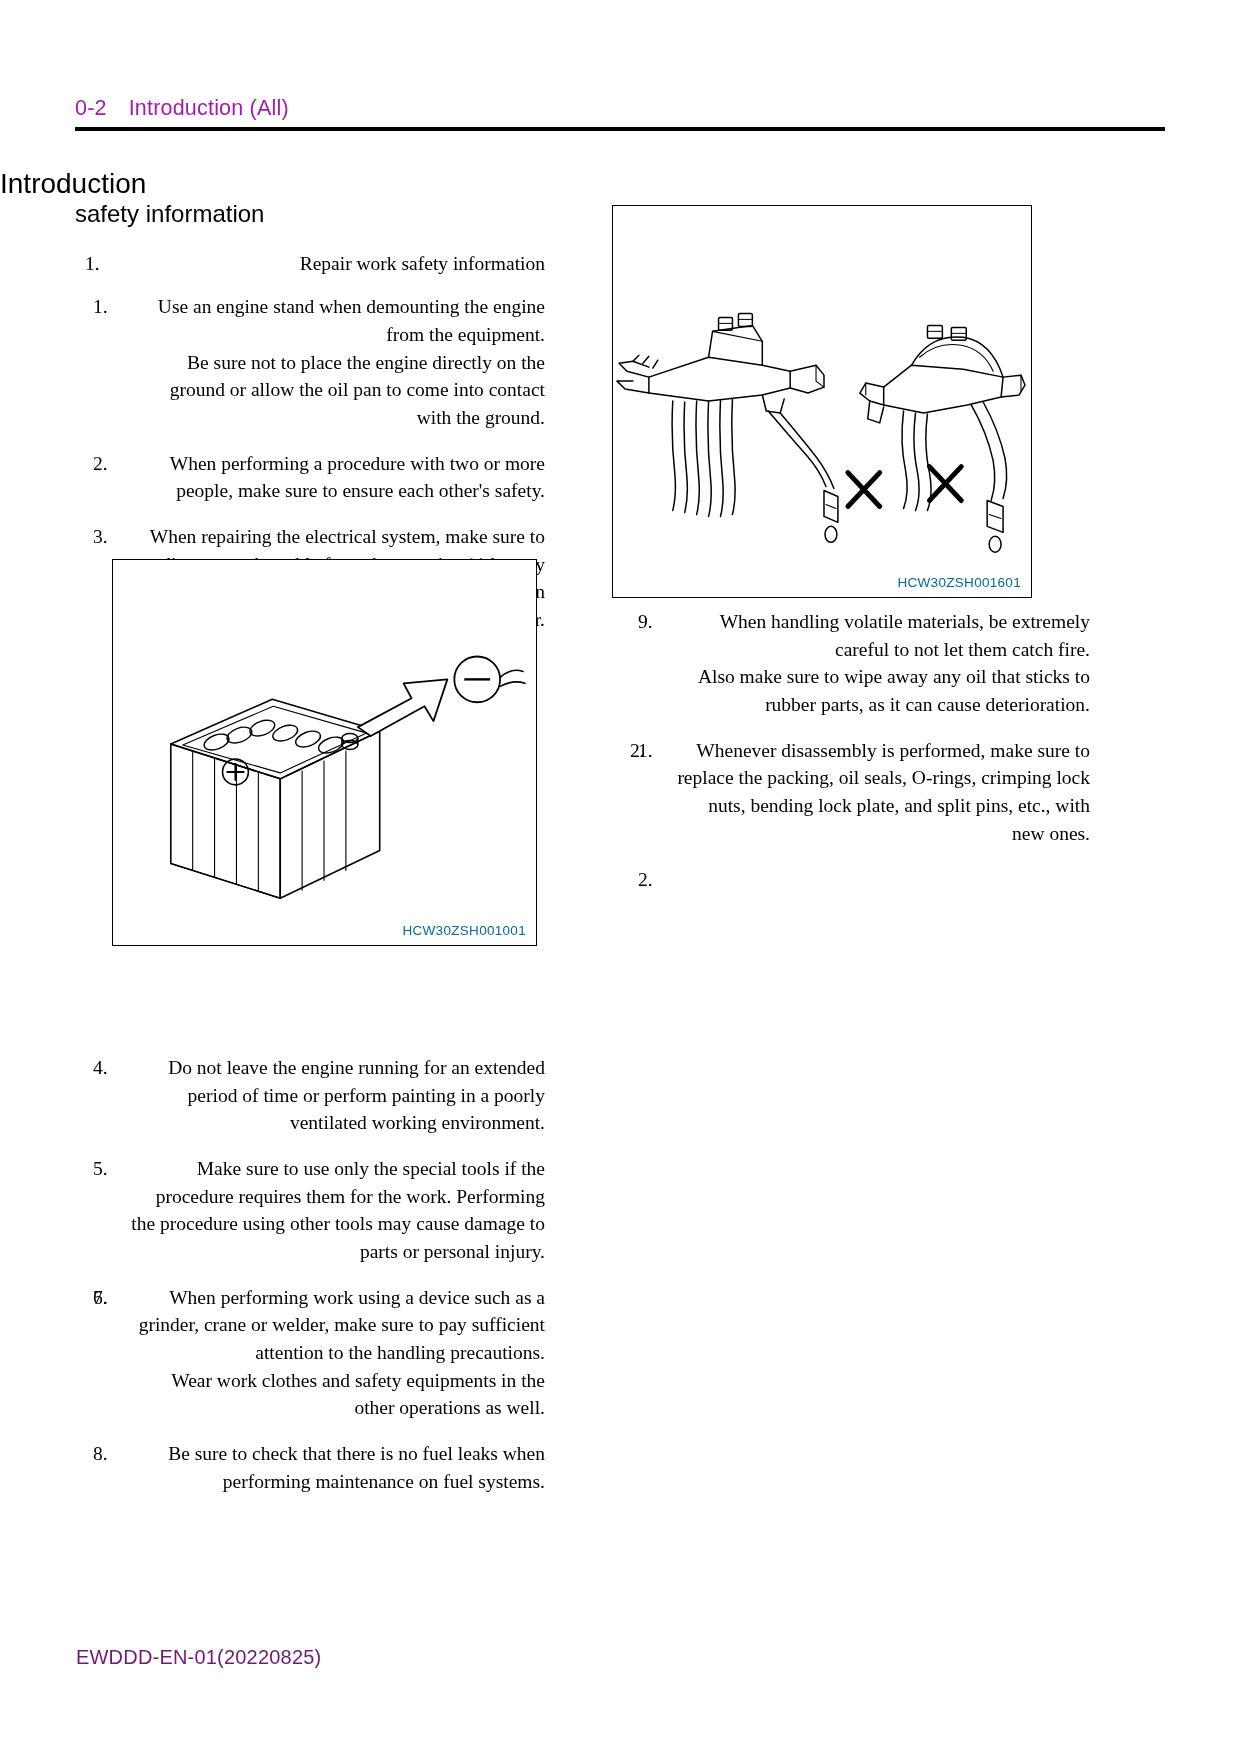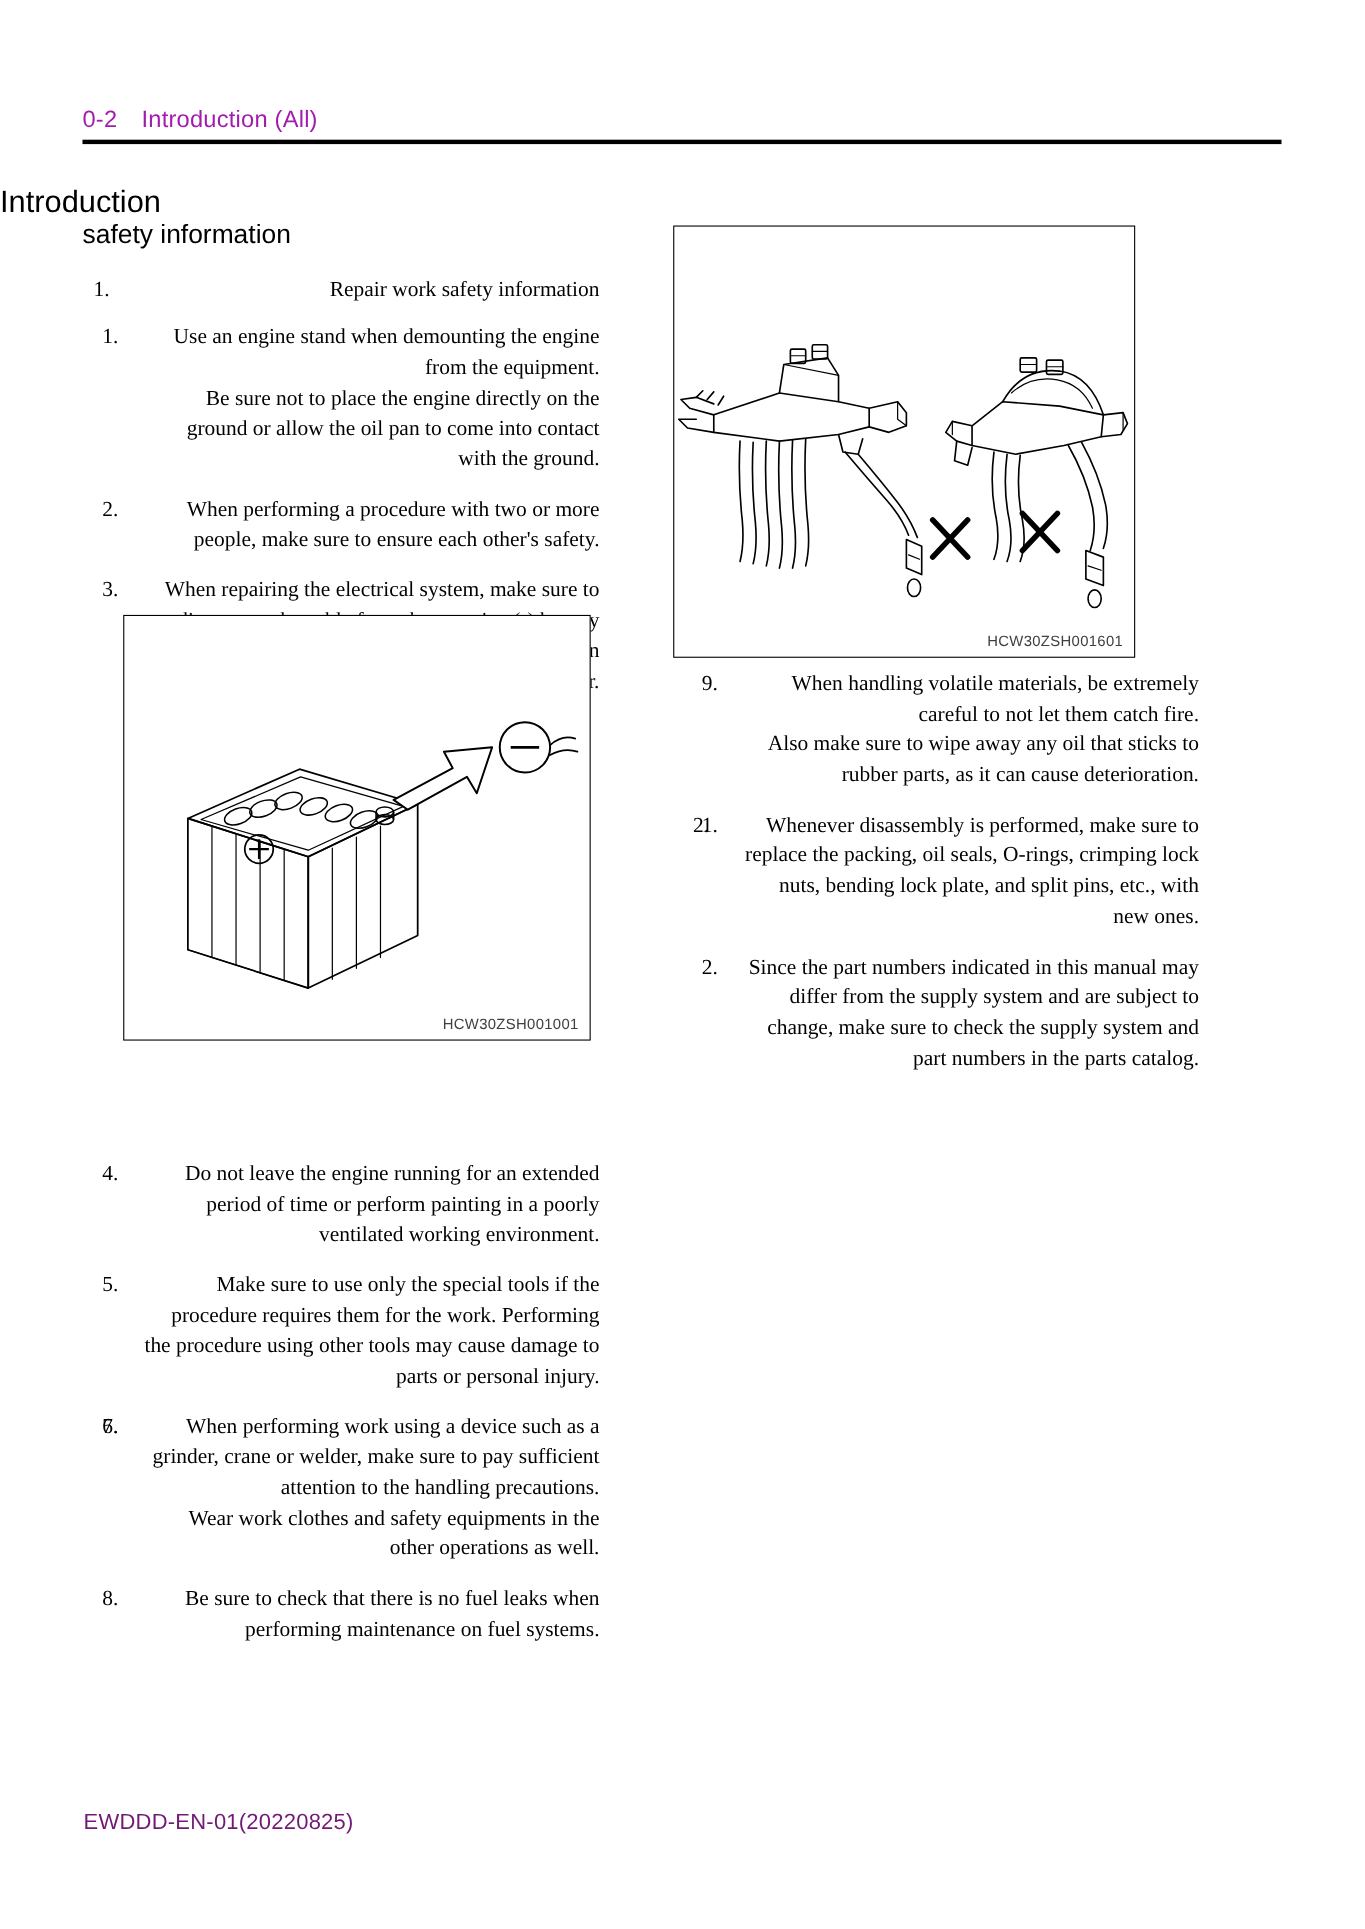--- a/index.html
+++ b/index.html
@@ -117,21 +117,21 @@
     background: #fff;
     box-sizing: border-box;
   }
   .fig-caption {
     position: absolute;
     right: 10px;
     bottom: 7px;
     font-family: "Liberation Sans", sans-serif;
     font-size: 13.5px;
     letter-spacing: 0.3px;
-    color: #404040;
+    color: #0369a1;
   }
   .fig-battery {
     position: absolute;
     left: 112px;
     top: 559px;
     width: 425px;
     height: 387px;
   }
   .fig-engine {
     position: absolute;
@@ -233,21 +233,20 @@
       <span class="num">2.</span>
     </div>
 
     <div class="lvl2">
       <span class="num">1.</span>
       <span class="body">Whenever disassembly is performed, make sure to replace the packing, oil seals, O-rings, crimping lock nuts, bending lock plate, and split pins, etc., with new ones.</span>
     </div>
 
     <div class="lvl2">
       <span class="num">2.</span>
-      <span class="body">Since the part numbers indicated in this manual may differ from the supply system and are subject to change, make sure to check the supply system and part numbers in the parts catalog.</span>
     </div>
 
   </div>
 
   <div class="figure fig-battery">
     <svg class="fig-svg" viewBox="0 0 425 387">
       <g fill="none" stroke="#000" stroke-width="1.6" stroke-linejoin="round" stroke-linecap="round">
 
         <path d="M58 185 L58 305 L168 340 L168 220 Z"></path>
 

